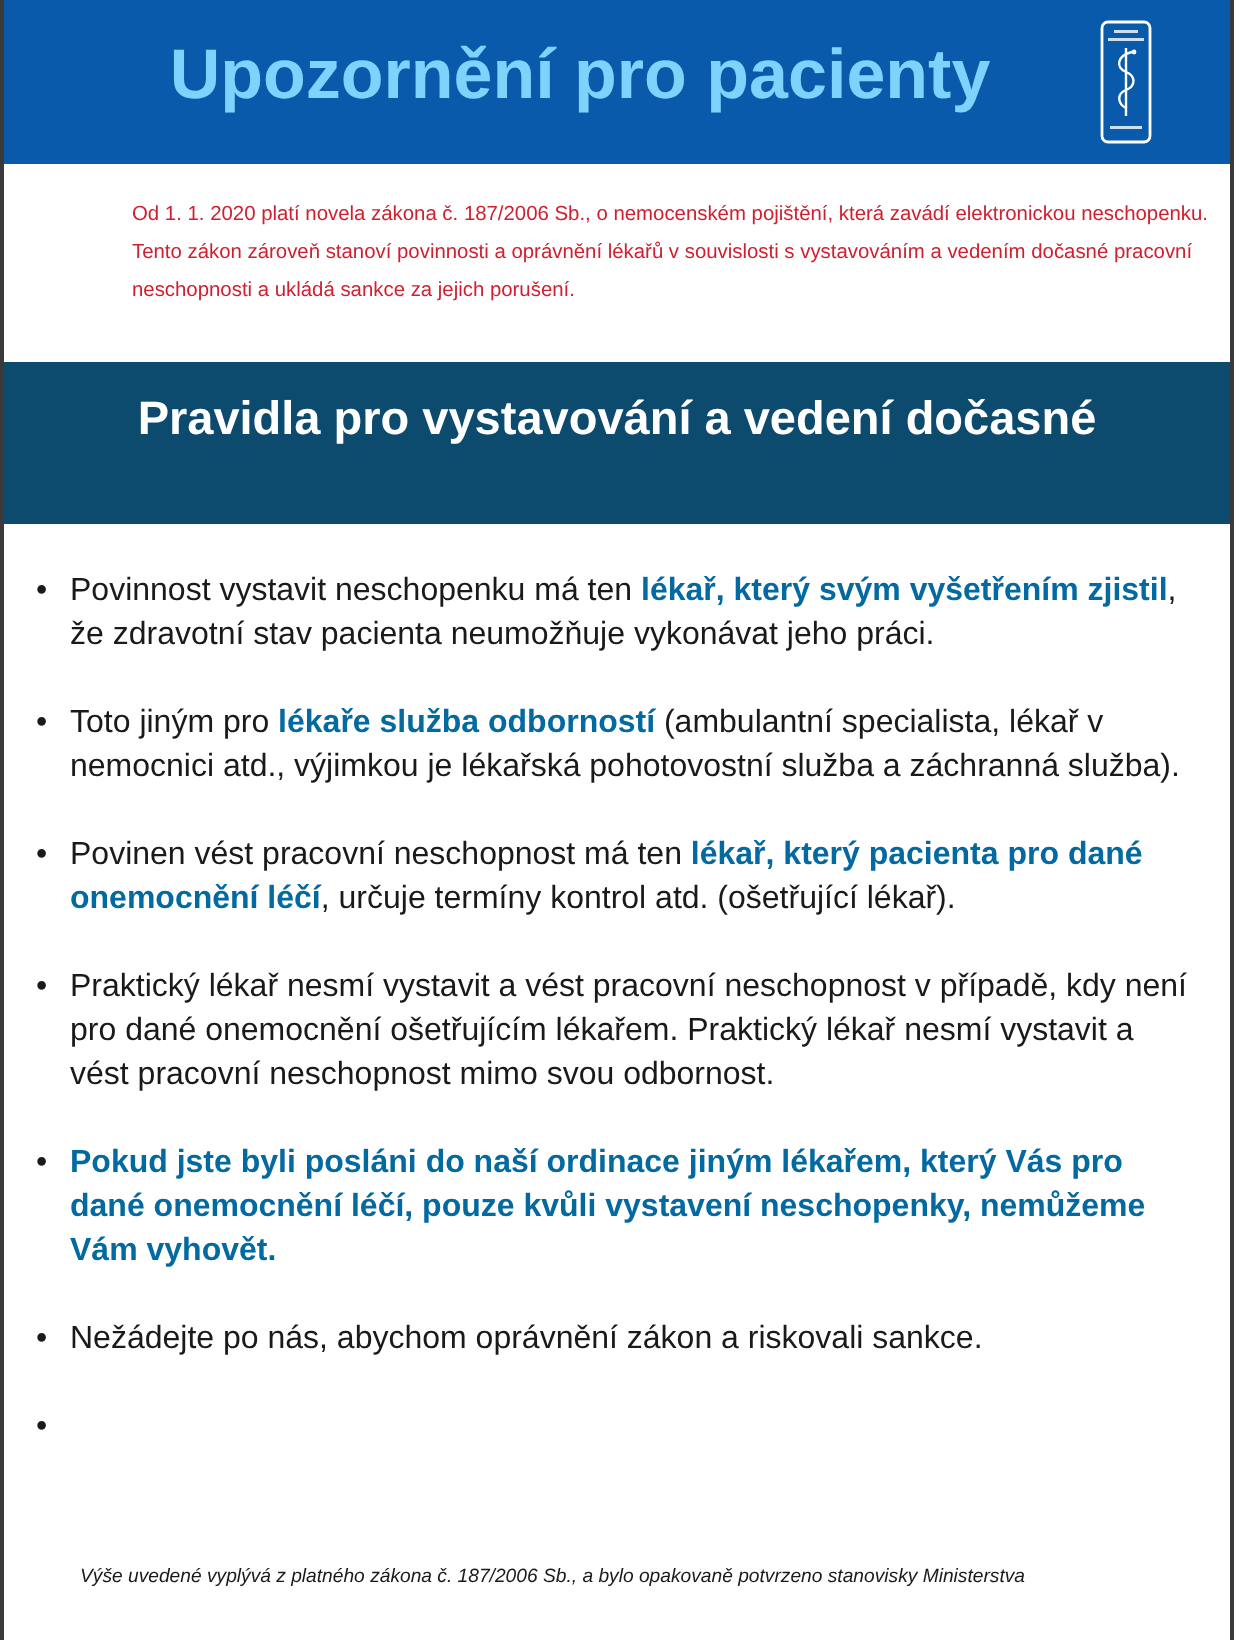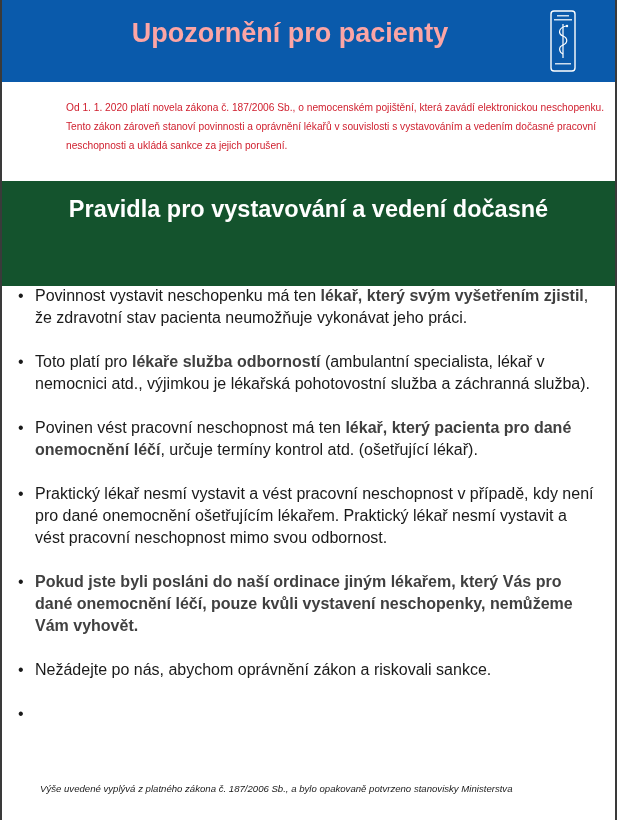--- a/index.html
+++ b/index.html
@@ -14,52 +14,52 @@
       box-sizing: border-box;
       border-left: 2px solid #3a3a3a;
       border-right: 2px solid #3a3a3a;
     }
     .header {
       position: absolute; left: 2px; top: 0; width: 613px; height: 82px;
       background: #0a5aab;
     }
     .header-title {
       position: absolute; left: 0; top: 18px; width: 576px; text-align: center;
-      color: #fca5a5; font-weight: bold; font-size: 27px; letter-spacing: 0px;
+      color: #7dd3fc; font-weight: bold; font-size: 35px; letter-spacing: 0px;
       font-family: "Liberation Sans", sans-serif;
     }
     .logo {
       position: absolute; left: 548px; top: 10px; width: 26px; height: 62px;
     }
     .intro {
       position: absolute; left: 38px; top: 98px; width: 560px;
       color: #d0202f; font-size: 10.2px; line-height: 19px;
       font-family: "Liberation Sans", sans-serif;
       margin-left: 28px;
     }
     .section-band {
-      position: absolute; left: 2px; top: 181px; width: 613px; height: 105px;
-      background: #14532d;
+      position: absolute; left: 2px; top: 181px; width: 613px; height: 81px;
+      background: #0c4a6e;
     }
     .section-title {
       position: absolute; left: 0; top: 14px; width: 613px; text-align: center;
       color: #ffffff; font-weight: bold; font-size: 23.5px; line-height: 29px;
     }
     .rules {
       position: absolute; left: 18px; top: 285px; width: 580px;
       list-style: none; margin: 0; padding: 0;
     }
     .rule {
       position: relative; padding-left: 17px;
       font-size: 16px; line-height: 22px; color: #1a1a1a;
     }
     .rule .bullet {
       position: absolute; left: 0; top: 0; color: #1a1a1a; font-size: 16px;
     }
-    .em { color: #404040; font-weight: bold; }
+    .em { color: #0369a1; font-weight: bold; }
     .footnote {
       position: absolute; left: 40px; top: 782px; width: 560px;
       font-size: 9.6px; line-height: 14px; color: #1a1a1a; font-style: italic;
     }
   </style>
 </head>
 <body>
 
 <div class="frame"></div>
 
@@ -83,21 +83,21 @@
 </div>
 
 <div class="section-band">
   <div class="section-title">
     <div>Pravidla pro vystavování a vedení dočasné</div>
   </div>
 </div>
 
 <ul class="rules">
     <li class="rule" style="margin-bottom: 22px;"><span class="bullet">•</span><span>Povinnost vystavit neschopenku má ten </span><span class="em">lékař, který svým vyšetřením zjistil</span><span>, že zdravotní stav pacienta neumožňuje vykonávat jeho práci.</span></li>
-    <li class="rule" style="margin-bottom: 22px;"><span class="bullet">•</span><span>Toto platí pro </span><span class="em">lékaře služba odborností</span><span> (ambulantní specialista, lékař v nemocnici atd., výjimkou je lékařská pohotovostní služba a záchranná služba).</span></li>
+    <li class="rule" style="margin-bottom: 22px;"><span class="bullet">•</span><span>Toto jiným pro </span><span class="em">lékaře služba odborností</span><span> (ambulantní specialista, lékař v nemocnici atd., výjimkou je lékařská pohotovostní služba a záchranná služba).</span></li>
     <li class="rule" style="margin-bottom: 22px;"><span class="bullet">•</span><span>Povinen vést pracovní neschopnost má ten </span><span class="em">lékař, který pacienta pro dané onemocnění léčí</span><span>, určuje termíny kontrol atd. (ošetřující lékař).</span></li>
     <li class="rule" style="margin-bottom: 22px;"><span class="bullet">•</span><span>Praktický lékař nesmí vystavit a vést pracovní neschopnost v případě, kdy není pro dané onemocnění ošetřujícím lékařem. Praktický lékař nesmí vystavit a vést pracovní neschopnost mimo svou odbornost.</span></li>
     <li class="rule" style="margin-bottom: 22px;"><span class="bullet">•</span><span class="em">Pokud jste byli posláni do naší ordinace jiným lékařem, který Vás pro dané onemocnění léčí, pouze kvůli vystavení neschopenky, nemůžeme Vám vyhovět.</span></li>
     <li class="rule" style="margin-bottom: 22px;"><span class="bullet">•</span><span>Nežádejte po nás, abychom oprávnění zákon a riskovali sankce.</span></li>
     <li class="rule" style="margin-bottom: 0px;"><span class="bullet">•</span></li>
   </ul>
 
 <div class="footnote">
   <div>Výše uvedené vyplývá z platného zákona č. 187/2006 Sb., a bylo opakovaně potvrzeno stanovisky Ministerstva</div>
 </div>

